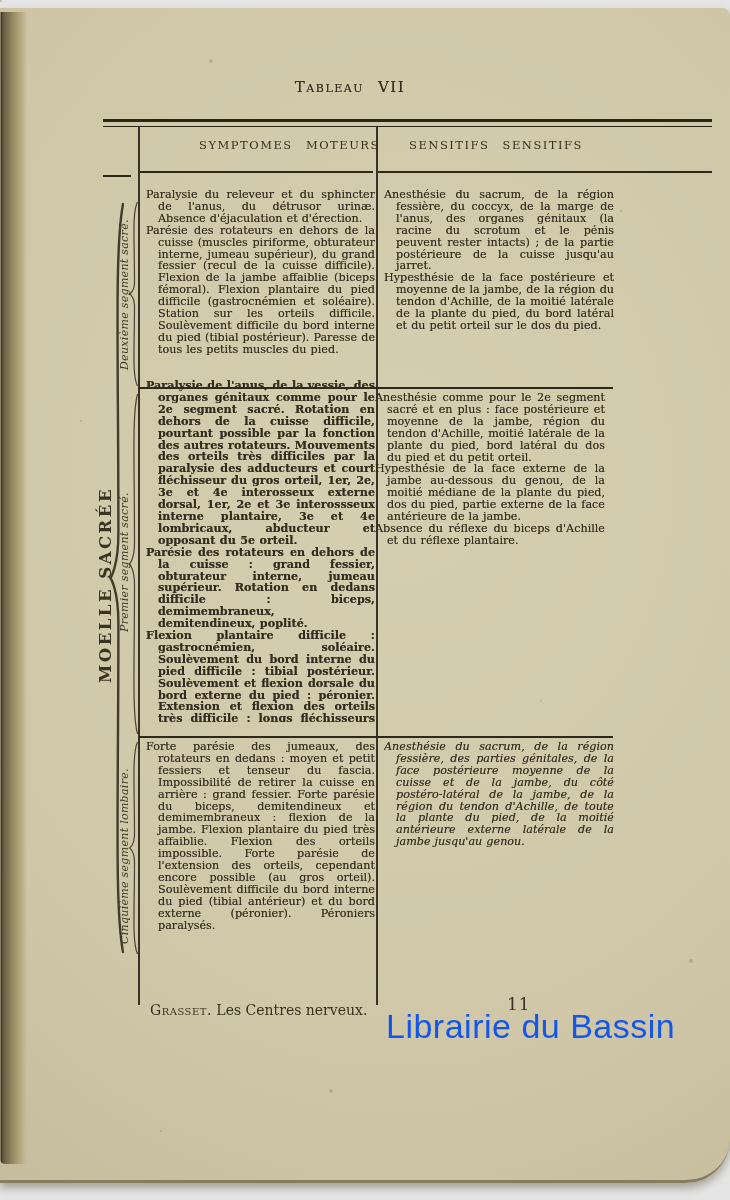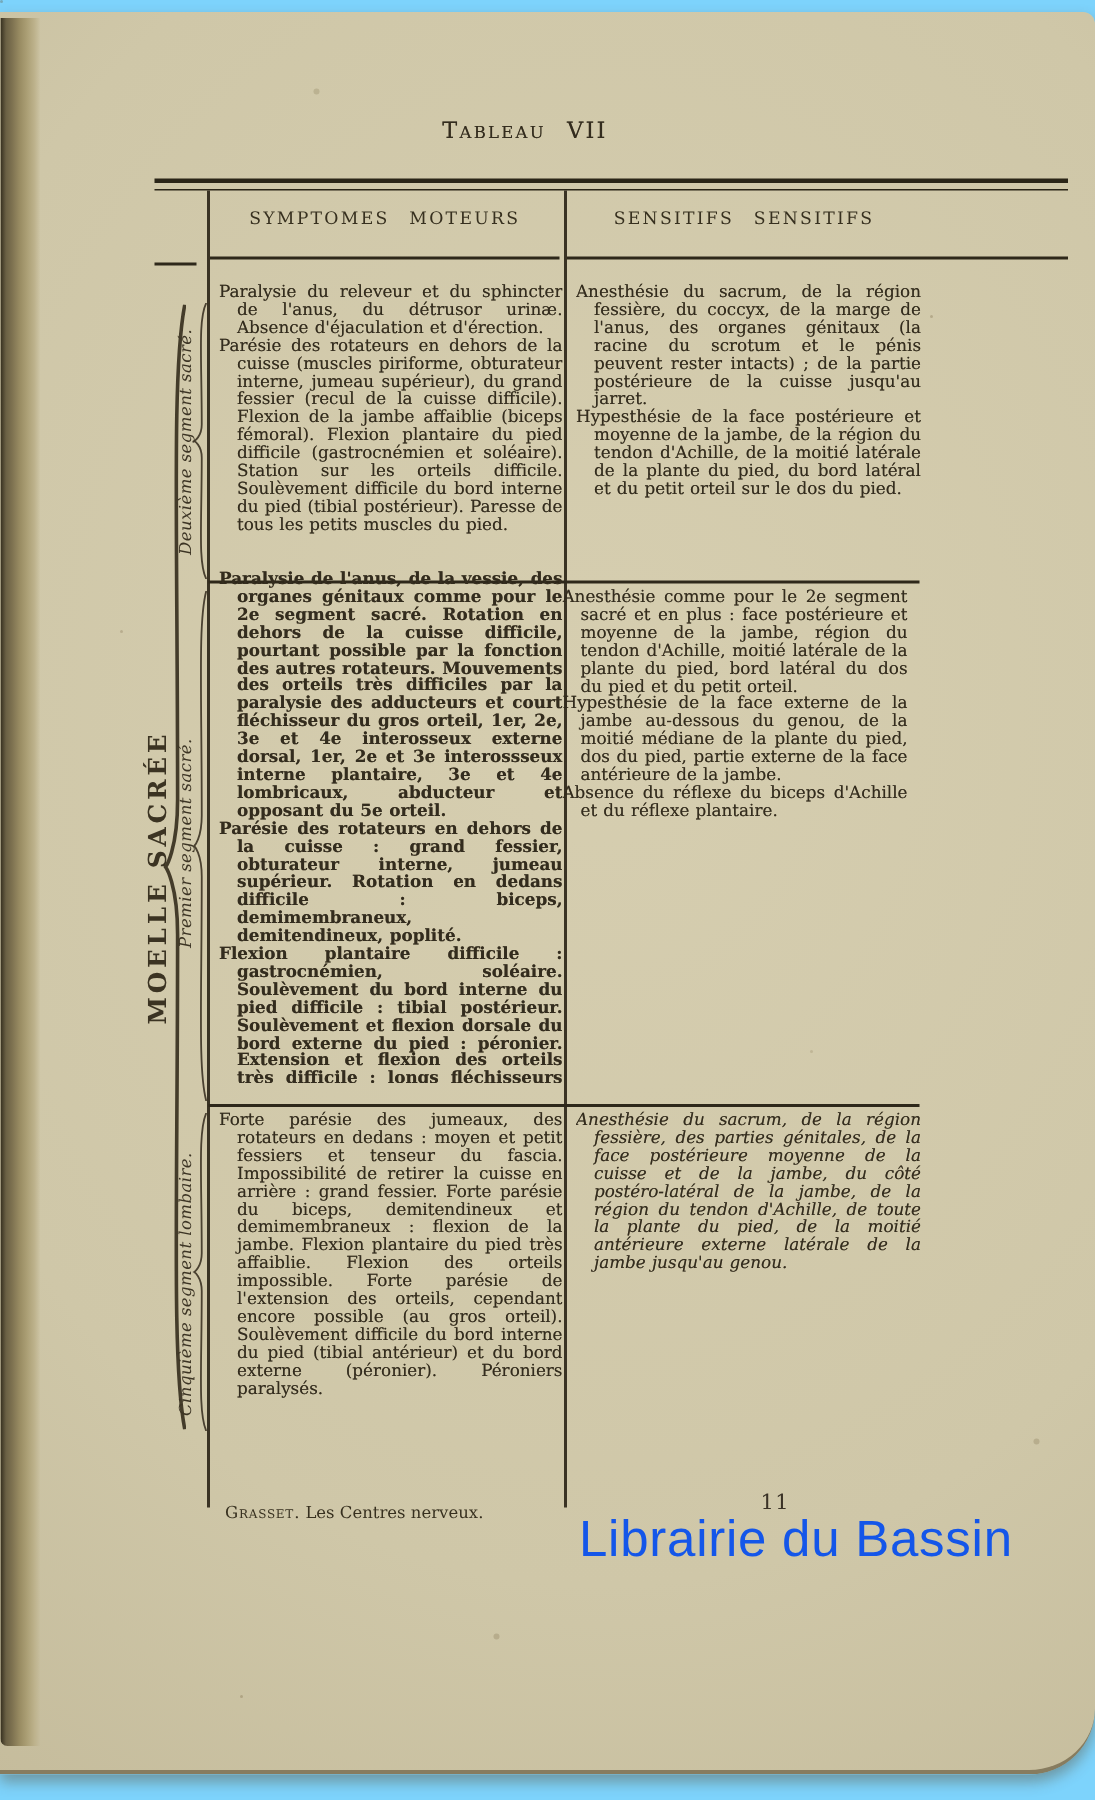--- a/index.html
+++ b/index.html
@@ -1,50 +1,50 @@
 <!DOCTYPE html>
 <html><head>
 <meta charset="utf-8">
 <title>Tableau VII</title>
 <style>
   html,body{margin:0;padding:0;}
-  .scene{position:relative;width:730px;height:1200px;background:#7dd3fc;overflow:hidden;
+  .scene{position:relative;width:730px;height:1200px;background:#e5e5e5;overflow:hidden;
          font-family:"DejaVu Serif","Liberation Serif",serif;}
   .page{position:absolute;left:0;top:8px;width:730px;height:1172px;
         background:radial-gradient(120% 90% at 55% 40%, #d6ceb0 0%, #cfc7a8 55%, #c5bc9c 82%, #b5ab8a 100%);
         border-bottom:3px solid #877c5f;border-bottom-right-radius:44px;border-top-right-radius:8px;
         box-shadow:0 5px 9px rgba(90,80,55,.45);}
   .edges{position:absolute;left:0;top:12px;width:27px;height:1152px;
         background:linear-gradient(90deg,#41392700 0px,#3f3826 1px,#6a6044 4px,#7d7150 8px,#988b62 13px,#ab9f75 18px,#bdb28c 23px,rgba(205,197,168,0) 27px);
         border-bottom-left-radius:5px;}
   .specks{position:absolute;left:0;top:0;width:2px;height:2px;border-radius:50%;background:rgba(95,75,40,.30);
         box-shadow:210px 60px 0 1px rgba(95,75,40,.18), 620px 210px 0 0 rgba(95,75,40,.25),
         330px 1090px 0 1px rgba(95,75,40,.2), 80px 420px 0 0 rgba(95,75,40,.22),
         540px 700px 0 0 rgba(95,75,40,.16), 690px 960px 0 1px rgba(95,75,40,.2),
         160px 1130px 0 0 rgba(95,75,40,.25), 450px 120px 0 0 rgba(95,75,40,.15);}
   .ink{color:#332c1e;text-shadow:0 0 .4px rgba(45,35,15,.55);}
   .abs{position:absolute;}
   .title{left:230px;top:78px;width:240px;text-align:center;font-size:15px;letter-spacing:1.5px;color:#332c1e;}
   .title .sc{font-variant:small-caps;}
   .title .num{margin-left:14px;}
   .rule-top{left:103px;top:119px;width:609px;height:4px;border-top:3px solid #2a2517;border-bottom:1px solid #2a2517;}
   .hdr{top:138px;font-size:11.5px;letter-spacing:1.5px;word-spacing:8px;text-align:center;color:#37301f;}
-  .hdr-m{left:140px;width:233px;}
+  .hdr-m{left:140px;width:233px;padding-left:33px;}
   .hdr-s{left:379px;width:234px;}
   .hrule{height:2px;background:#2e281a;}
   .vrule{width:2px;background:#3a3324;}
   .cell{font-size:11.2px;line-height:11.9px;overflow:hidden;}
   .cell p{margin:0;padding-left:12px;text-indent:-12px;text-align:justify;word-spacing:.5px;}
   .vtext{writing-mode:vertical-rl;transform:rotate(180deg);text-align:center;display:flex;align-items:center;justify-content:center;}
   .seg{font-style:italic;font-size:11px;color:#3c3424;letter-spacing:.3px;}
   .moelle{font-weight:bold;font-size:16.5px;letter-spacing:2.5px;color:#3b3322;}
   .brace{position:absolute;}
-  .footer{left:150px;top:1002px;font-size:11px;color:#37301f;}
+  .footer{left:150px;top:1002px;font-size:14px;color:#37301f;}
   .footer .sc{font-variant:small-caps;letter-spacing:.5px;}
-  .pagenum{left:507px;top:994px;font-size:14px;color:#3a3226;letter-spacing:1px;}
+  .pagenum{left:507px;top:994px;font-size:17px;color:#3a3226;letter-spacing:1px;}
   .watermark{left:386px;top:1007px;font-size:34px;color:#1456e9;
              font-family:"Liberation Sans","DejaVu Sans",sans-serif;letter-spacing:.5px;white-space:nowrap;}
 </style>
 </head>
 <body>
 
 <div class="scene">
 
   <div class="page"></div>
   <div class="edges"></div>

